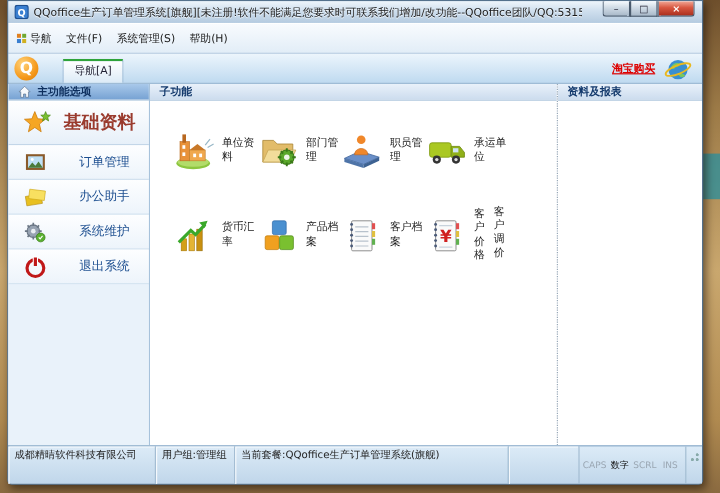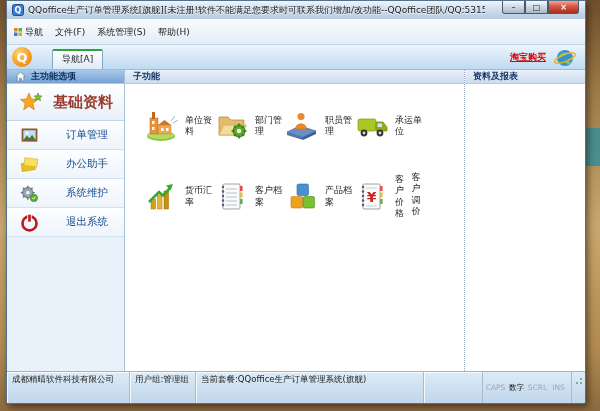--- a/index.html
+++ b/index.html
@@ -291,20 +291,31 @@
                 <path d="M6 23 L16 13 L20 16.5 L28 8" stroke="#3aa82a" stroke-width="2.6" fill="none"></path>
                 <path d="M30 5 l-7 1.5 4.5 4.5 z" fill="#3aa82a"></path>
               </svg>
             </span>
             <span>货币汇率</span>
           </div>
 
           <div class="cell">
             <span>
               <svg width="37" height="36" viewBox="0 0 37 36">
+                <rect x="14" y="5" width="11.5" height="11.5" rx="1.5" fill="#4a90d0" stroke="#2e6aa8" stroke-width="0.6"></rect>
+                <rect x="8" y="17.5" width="11.5" height="11.5" rx="1.5" fill="#f0a020" stroke="#c07a08" stroke-width="0.6"></rect>
+                <rect x="20" y="17.5" width="11.5" height="11.5" rx="1.5" fill="#7ac030" stroke="#4e8a18" stroke-width="0.6"></rect>
+              </svg>
+            </span>
+            <span>产品档案</span>
+          </div>
+
+          <div class="cell">
+            <span>
+              <svg width="37" height="36" viewBox="0 0 37 36">
                 <rect x="10" y="5" width="17" height="25" rx="1" fill="#fafafa" stroke="#8a8a8a" stroke-width="0.8"></rect>
                 <g stroke="#b8c2cc" stroke-width="1">
                     <line x1="13" y1="10" x2="24" y2="10"></line>
                     <line x1="13" y1="14" x2="24" y2="14"></line>
                     <line x1="13" y1="18" x2="24" y2="18"></line>
                     <line x1="13" y1="22" x2="24" y2="22"></line>
                     <line x1="13" y1="26" x2="24" y2="26"></line>
                   </g>
                 <g fill="#4a5a78">
                     <circle cx="10" cy="8" r="1.2"></circle>
@@ -317,31 +328,20 @@
                   <rect x="27" y="13.5" width="2.6" height="5" fill="#e0c040"></rect>
                   <rect x="27" y="20" width="2.6" height="5" fill="#60b050"></rect>
               </svg>
             </span>
             <span>客户档案</span>
           </div>
 
           <div class="cell">
             <span>
               <svg width="37" height="36" viewBox="0 0 37 36">
-                <rect x="14" y="5" width="11.5" height="11.5" rx="1.5" fill="#4a90d0" stroke="#2e6aa8" stroke-width="0.6"></rect>
-                <rect x="8" y="17.5" width="11.5" height="11.5" rx="1.5" fill="#f0a020" stroke="#c07a08" stroke-width="0.6"></rect>
-                <rect x="20" y="17.5" width="11.5" height="11.5" rx="1.5" fill="#7ac030" stroke="#4e8a18" stroke-width="0.6"></rect>
-              </svg>
-            </span>
-            <span>产品档案</span>
-          </div>
-
-          <div class="cell">
-            <span>
-              <svg width="37" height="36" viewBox="0 0 37 36">
                 <rect x="10" y="5" width="17" height="25" rx="1" fill="#fafafa" stroke="#8a8a8a" stroke-width="0.8"></rect>
                 <g stroke="#c8d2dc" stroke-width="1">
                     <line x1="13" y1="9" x2="24" y2="9"></line>
                     <line x1="13" y1="27" x2="24" y2="27"></line>
                   </g>
                 <g fill="#4a5a78">
                     <circle cx="10" cy="8" r="1.2"></circle>
                     <circle cx="10" cy="12.5" r="1.2"></circle>
                     <circle cx="10" cy="17" r="1.2"></circle>
                     <circle cx="10" cy="21.5" r="1.2"></circle>

